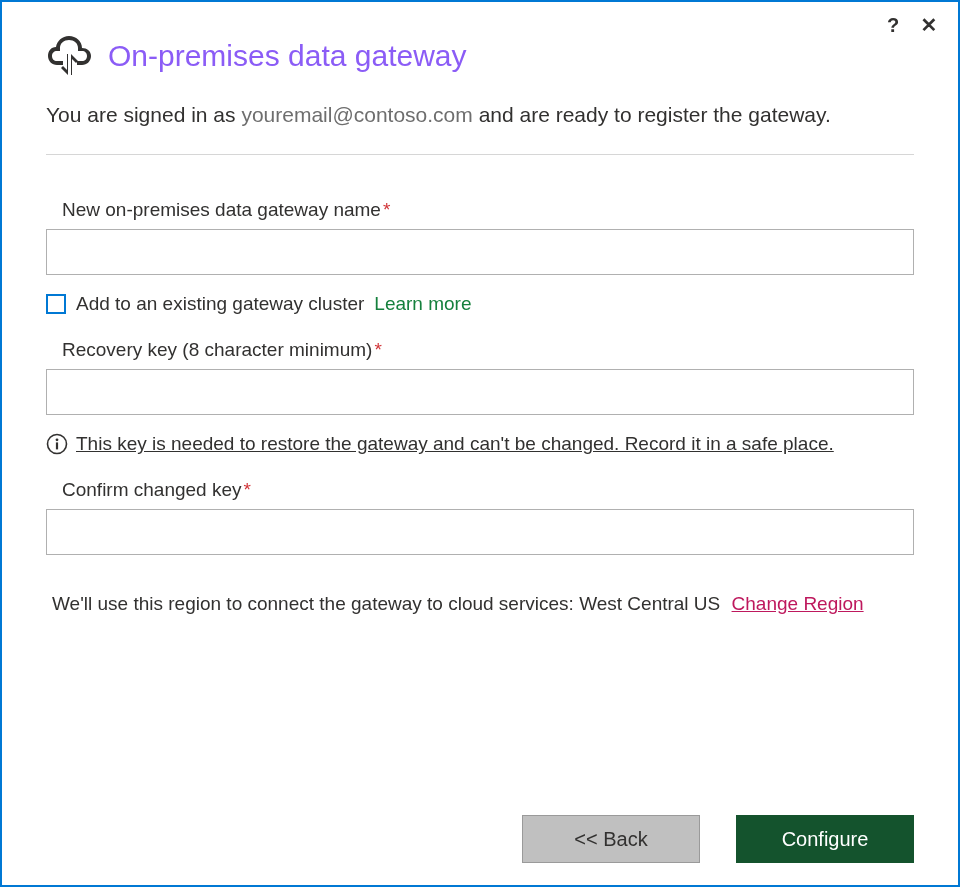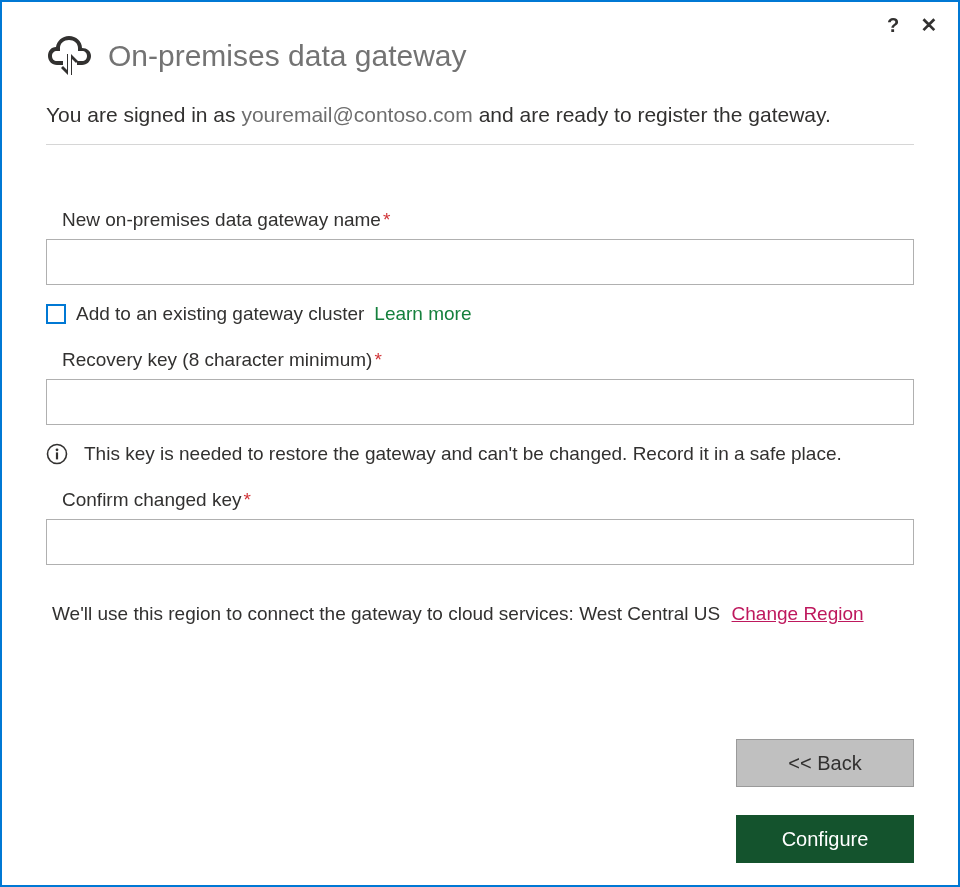--- a/index.html
+++ b/index.html
@@ -40,30 +40,30 @@
     }
     .header {
       display: flex;
       align-items: center;
       gap: 14px;
       margin-bottom: 20px;
     }
     .header-title {
       font-size: 30px;
       font-weight: 400;
-      color: #737373;
+      color: #8b5cf6;
     }
     .subhead {
       font-size: 21px;
       font-weight: 400;
       color: #323130;
       line-height: 1.45;
-      padding-bottom: 14px;
+      padding-bottom: 24px;
       border-bottom: 1px solid #d6d6d6;
-      margin-bottom: 64px;
+      margin-bottom: 44px;
     }
     .subhead .email {
       color: #6e6e6e;
     }
     .field-label {
       font-size: 19px;
       color: #323130;
       margin-bottom: 8px;
       display: flex;
       align-items: baseline;
@@ -103,42 +103,42 @@
       cursor: pointer;
     }
     .link-plain {
       color: #15803d;
       cursor: pointer;
       margin-left: 0;
     }
     .info-row {
       display: flex;
       align-items: center;
-      gap: 16px;
+      gap: 8px;
       font-size: 19px;
       margin: 10px 0 24px 0;
+      text-decoration: underline;
     }
     .info-icon {
       width: 22px;
       height: 22px;
       flex-shrink: 0;
     }
     .region-block {
       font-size: 19px;
       line-height: 2.0;
       margin-top: 30px;
       padding-left: 6px;
     }
     .footer {
       position: absolute;
       bottom: 22px;
       right: 44px;
       display: flex;
-      gap: 28px;
-      flex-direction: column;
+      gap: 36px;
     }
     .btn {
       width: 178px;
       height: 48px;
       font-size: 20px;
       border: none;
       cursor: pointer;
       font-family: inherit;
     }
     .btn-secondary {

